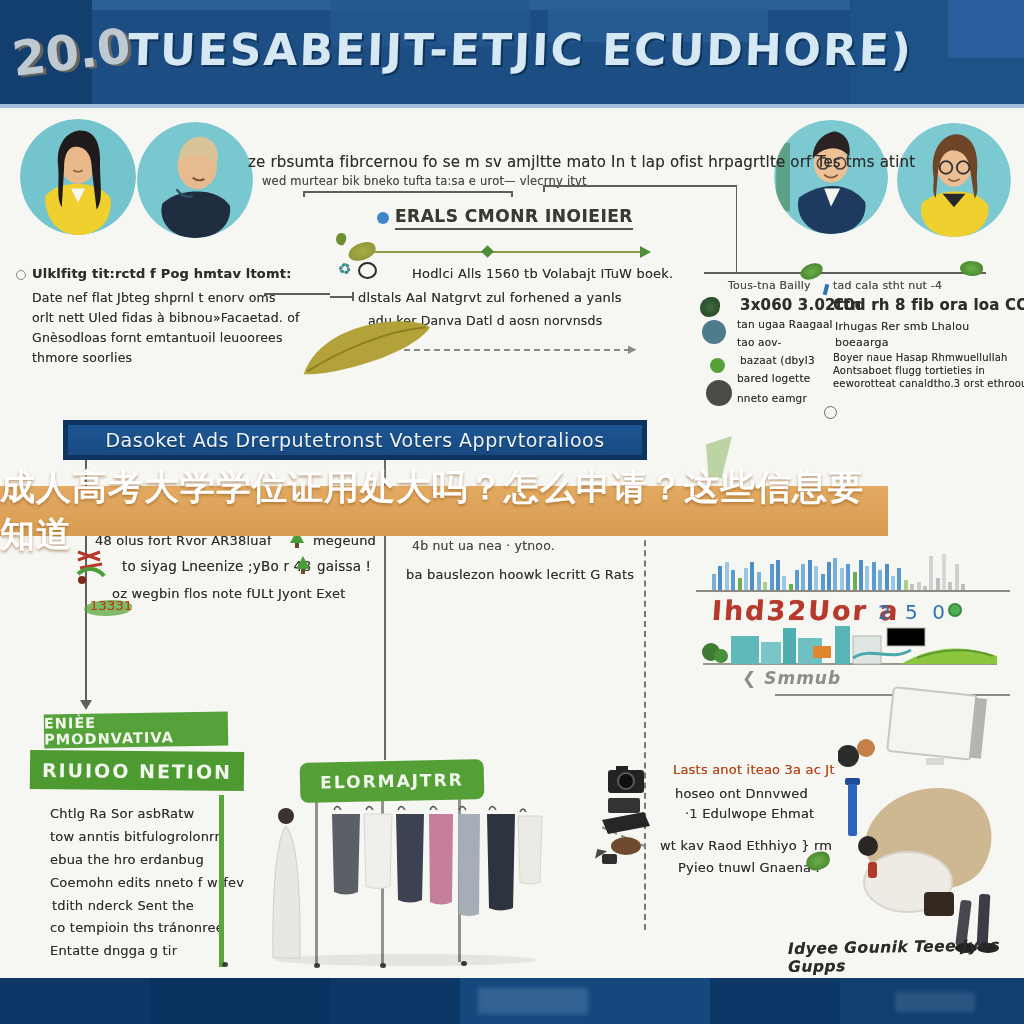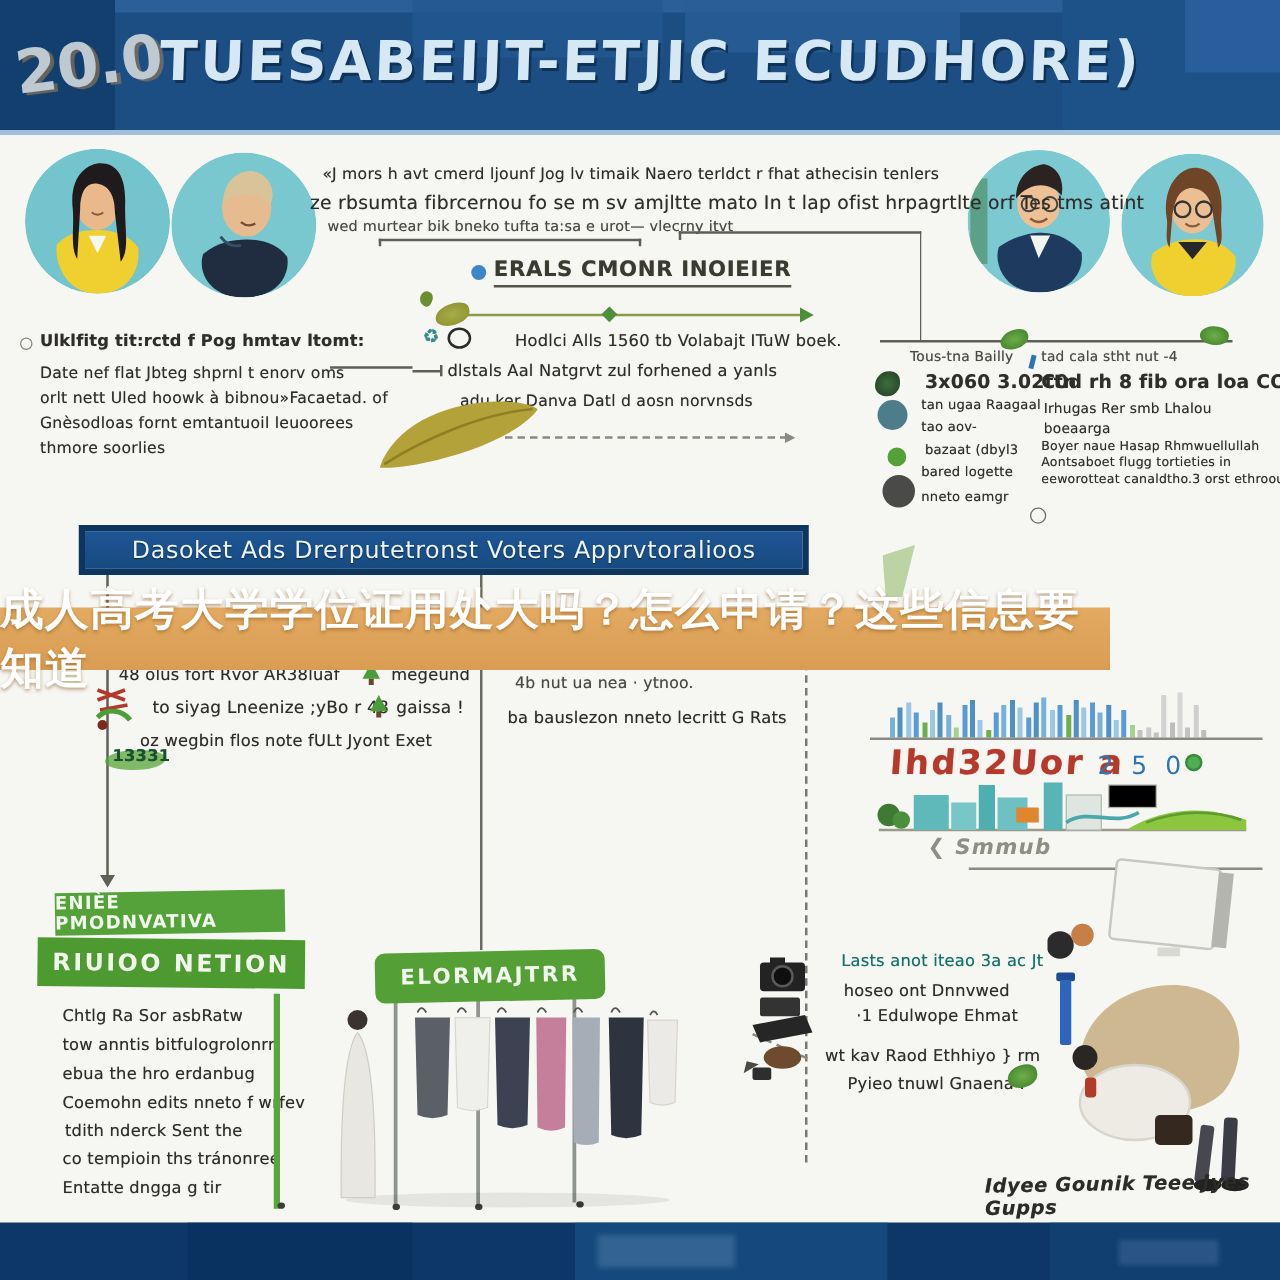--- a/index.html
+++ b/index.html
@@ -94,21 +94,20 @@
       <path d="M50,100 C26,100 18,82 22,70 C32,62 42,60 52,60 C64,60 74,64 80,72 C82,84 74,100 50,100 Z" fill="#f0d02e"></path>
       <path d="M40,62 L50,74 L60,62 Z" fill="#26262b"></path>
       <ellipse cx="50" cy="38" rx="15" ry="18" fill="#ecbe93"></ellipse>
       <path d="M32,46 C28,20 44,8 54,10 C68,12 72,28 70,46 C70,54 72,62 68,66 L64,40 C62,28 56,24 48,24 C40,26 38,32 36,42 L34,66 C30,60 33,52 32,46 Z" fill="#6e4526"></path>
       <circle cx="43" cy="39" r="5.5" fill="none" stroke="#333" stroke-width="1.6"></circle>
       <circle cx="58" cy="39" r="5.5" fill="none" stroke="#333" stroke-width="1.6"></circle>
       <path d="M45,49 q5,4 10,0" stroke="#8a5a3a" stroke-width="1.5" fill="none"></path>
     </svg>
   </div>
 
-  <div class="t" style="left:258px;top:131px;font-size:12.5px">«J mors h avt cmerd ljounf Jog lv timaik Naero terldct r fhat athecisin tenlers</div>
   <div class="t" style="left:248px;top:153px;font-size:15px">ze rbsumta fibrcernou fo se m sv amjltte mato In t lap ofist hrpagrtlte orf Tes tms atint</div>
   <div class="t" style="left:262px;top:174px;font-size:11.5px;color:#4a4a44">wed murtear bik bneko tufta ta:sa e urot— vlecrny itvt</div>
 
   <div class="hline" style="left:303px;top:191px;width:210px"></div>
   <div class="vline" style="left:303px;top:191px;height:6px"></div>
   <div class="vline" style="left:511px;top:191px;height:6px"></div>
   <div class="hline" style="left:543px;top:185px;width:194px"></div>
   <div class="vline" style="left:543px;top:185px;height:7px"></div>
   <div class="vline" style="left:735.5px;top:185px;height:88px"></div>
 
@@ -133,21 +132,21 @@
   <svg class="abs" style="left:296px;top:320px;transform:rotate(-9deg)" width="138" height="50" viewBox="0 0 138 50">
     <path d="M4,44 C20,14 60,2 100,6 C120,8 134,14 136,18 C120,34 80,44 40,46 C24,47 10,46 4,44 Z" fill="#b3a239"></path>
     <path d="M8,42 C40,28 90,14 132,17" stroke="#8f7e22" stroke-width="2" fill="none"></path>
   </svg>
   <div class="dashh" style="left:404px;top:349px;width:226px"></div>
   <div class="t" style="left:628px;top:339px;font-size:16px;color:#8a8a82">▸</div>
 
   <div class="abs" style="left:16px;top:270px;width:10px;height:10px;border:1.5px solid #8a8a82;border-radius:50%"></div>
   <div class="t" style="left:32px;top:266px;font-weight:700;font-size:13px">Ulklfitg tit:rctd f Pog hmtav ltomt:</div>
   <div class="t" style="left:32px;top:290px;font-size:12.5px">Date nef flat Jbteg shprnl t enorv oms</div>
-  <div class="t" style="left:32px;top:310px;font-size:12.5px">orlt nett Uled hoowk à bibnou»Facaetad. of</div>
+  <div class="t" style="left:32px;top:310px;font-size:12.5px">orlt nett Uled fidas à bibnou»Facaetad. of</div>
   <div class="t" style="left:32px;top:330px;font-size:12.5px">Gnèsodloas fornt emtantuoil leuoorees</div>
   <div class="t" style="left:32px;top:350px;font-size:12.5px">thmore soorlies</div>
   <div class="hline" style="left:264px;top:293px;width:66px"></div>
 
   <div class="hline" style="left:704px;top:272px;width:282px"></div>
   <div class="blob" style="left:800px;top:264px;width:23px;height:15px;background:radial-gradient(#6cae4a,#3f7d28);transform:rotate(-14deg)"></div>
   <div class="blob" style="left:960px;top:261px;width:23px;height:15px;background:radial-gradient(#6cae4a,#3f7d28);transform:rotate(10deg)"></div>
 
   <div class="t" style="left:728px;top:279px;font-size:11px;color:#4a4a44">Tous-tna Bailly</div>
   <div class="t" style="left:740px;top:296px;font-size:15px;font-weight:700">3x060 3.02ttn</div>
@@ -193,24 +192,24 @@
     <circle cx="8" cy="34" r="4" fill="#7a2a1a"></circle>
   </svg>
   <div class="t" style="left:95px;top:533px">48 olus fort Rvor AR38luaf</div>
   <div class="tree" style="left:290px;top:530px"></div>
   <div class="t" style="left:313px;top:533px">megeund</div>
   <div class="t" style="left:122px;top:558px;font-size:13.5px">to siyag Lneenize ;yBo r 48</div>
   <div class="tree" style="left:296px;top:556px"></div>
   <div class="t" style="left:317px;top:558px;font-size:13.5px">gaissa !</div>
   <div class="t" style="left:112px;top:586px">oz wegbin flos note fULt Jyont Exet</div>
   <div class="blob" style="left:84px;top:600px;width:48px;height:16px;background:#58a53a;opacity:.75"></div>
-  <div class="t" style="left:90px;top:598px;font-size:13px;font-weight:700;color:#14532d">13331</div>
+  <div class="t" style="left:90px;top:598px;font-size:13px;font-weight:400;color:#c2410c">13331</div>
 
   <div class="t" style="left:412px;top:538px;font-size:12.5px;color:#4a4a44">4b nut ua nea · ytnoo.</div>
-  <div class="t" style="left:406px;top:567px">ba bauslezon nneto lecritt G Rats</div>
+  <div class="t" style="left:406px;top:567px">ba bauslezon hoowk lecritt G Rats</div>
 
   <div class="bars">
       <i style="height: 16px; background: rgb(121, 176, 218);"></i>
       <i style="height: 24px; background: rgb(79, 143, 199);"></i>
       <i style="height: 28px; background: rgb(156, 198, 230);"></i>
       <i style="height: 20px; background: rgb(91, 155, 213);"></i>
       <i style="height: 12px; background: rgb(111, 174, 78);"></i>
       <i style="height: 22px; background: rgb(156, 198, 230);"></i>
       <i style="height: 28px; background: rgb(79, 143, 199);"></i>
       <i style="height: 18px; background: rgb(121, 176, 218);"></i>
@@ -322,21 +321,21 @@
 
   <svg class="abs" style="left:594px;top:750px" width="74" height="116" viewBox="0 0 74 116">
     <rect x="22" y="16" width="12" height="5" fill="#232323"></rect>
     <rect x="14" y="20" width="36" height="23" rx="3" fill="#232323"></rect>
     <circle cx="32" cy="31" r="8" fill="#0f0f0f" stroke="#5a5a5a" stroke-width="2"></circle>
     <rect x="14" y="48" width="32" height="15" rx="2" fill="#333"></rect>
     <polygon points="8,70 50,62 56,76 14,84" fill="#262626"></polygon>
     <ellipse cx="32" cy="96" rx="15" ry="9" fill="#6e4a2e"></ellipse>
     <rect x="8" y="104" width="15" height="10" rx="2" fill="#2e2e2e"></rect>
   </svg>
-  <div class="t" style="left:673px;top:762px;color:#0f766e">Lasts anot iteao 3a ac Jt</div>
+  <div class="t" style="left:673px;top:762px;color:#c2410c">Lasts anot iteao 3a ac Jt</div>
   <div class="t" style="left:675px;top:786px">hoseo ont Dnnvwed</div>
   <div class="t" style="left:685px;top:806px">·1 Edulwope Ehmat</div>
   <div class="t" style="left:660px;top:838px">wt kav Raod Ethhiyo } rm</div>
   <div class="t" style="left:678px;top:860px">Pyieo tnuwl Gnaena .</div>
   <div class="blob" style="left:806px;top:852px;width:24px;height:18px;background:radial-gradient(#6cae4a,#3f7d28);transform:rotate(-10deg)"></div>
 
   <svg class="abs" style="left:838px;top:686px" width="186" height="282" viewBox="0 0 186 282">
     <g transform="rotate(6 100 40)">
       <rect x="52" y="6" width="84" height="64" rx="4" fill="#f4f4f1" stroke="#c8c8c3" stroke-width="2"></rect>
       <rect x="134" y="8" width="12" height="60" fill="#b5b5b0"></rect>

